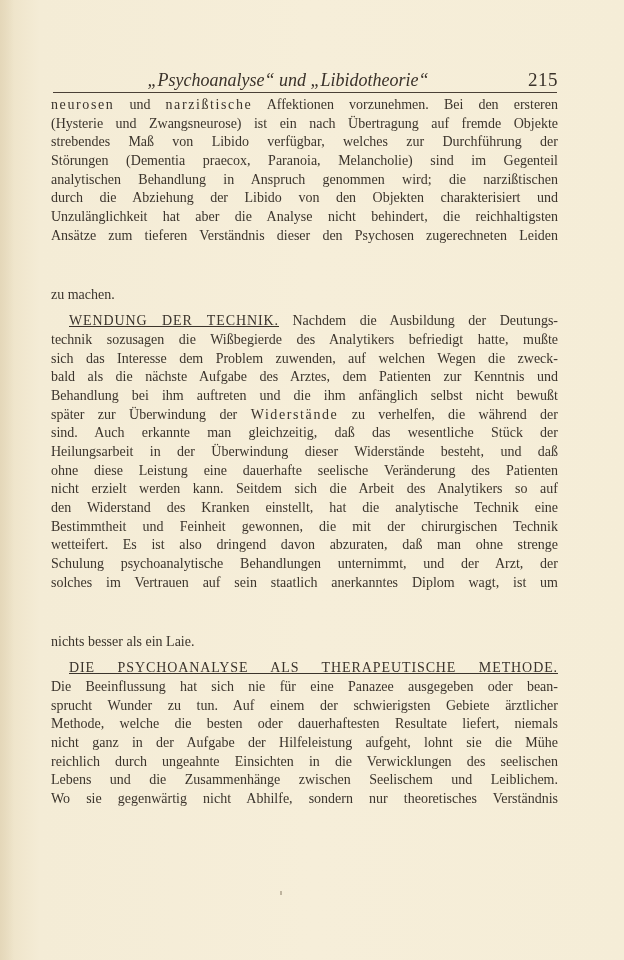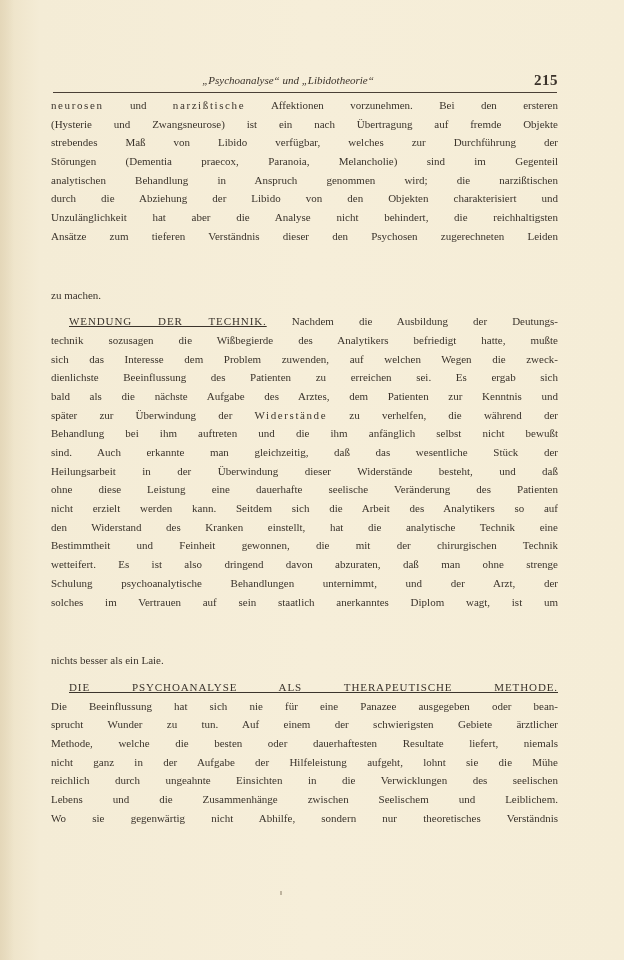--- a/index.html
+++ b/index.html
@@ -33,32 +33,32 @@
       top: 70px;
       width: 505px;
       height: 20px;
     }
     .running-title {
       position: absolute;
       left: 0;
       width: 470px;
       text-align: center;
       font-style: italic;
-      font-size: 11px;
+      font-size: 18px;
       line-height: 20px;
       color: #3a322a;
       top: 0;
     }
     .page-number {
       position: absolute;
       right: 0;
       top: 0;
-      font-size: 15px;
+      font-size: 19px;
       line-height: 20px;
-      font-weight: bold;
+      font-weight: normal;
       letter-spacing: 0.5px;
       color: #3a322a;
     }
     .head-rule {
       position: absolute;
       left: 53px;
       top: 92px;
       width: 504px;
       height: 0;
       border-top: 1.2px solid #4a4036;
@@ -66,21 +66,21 @@
     .text-block {
       position: absolute;
       left: 51px;
       top: 96px;
       width: 507px;
     }
     .line {
       display: block;
       height: 18.7px;
       line-height: 18.7px;
-      font-size: 11px;
+      font-size: 14px;
       white-space: nowrap;
       text-align: justify;
       text-align-last: justify;
       color: #3b342c;
     }
     .line.last {
       text-align-last: left;
       margin-top: 40px;
     }
     .line.indent {
@@ -128,24 +128,23 @@
         <span class="line"><span>durch die Abziehung der Libido von den Objekten charakterisiert und</span></span>
         <span class="line"><span>Unzulänglichkeit hat aber die Analyse nicht behindert, die reichhaltigsten</span></span>
         <span class="line"><span>Ansätze zum tieferen Verständnis dieser den Psychosen zugerechneten Leiden</span></span>
         <span class="line last"><span>zu machen.</span></span>
       </div>
       <div class="gap"></div>
       <div class="paragraph">
         <span class="line indent"><span class="caps">WENDUNG DER TECHNIK.</span><span> Nachdem die Ausbildung der Deutungs-</span></span>
         <span class="line"><span>technik sozusagen die Wißbegierde des Analytikers befriedigt hatte, mußte</span></span>
         <span class="line"><span>sich das Interesse dem Problem zuwenden, auf welchen Wegen die zweck-</span></span>
-        <span class="line"><span>dienlichste Beeinflussung des Patienten zu erreichen sei. Es ergab sich</span></span>
         <span class="line"><span>bald als die nächste Aufgabe des Arztes, dem Patienten zur Kenntnis und</span></span>
+        <span class="line"><span>Behandlung bei ihm auftreten und die ihm anfänglich selbst nicht bewußt</span></span>
         <span class="line"><span>später zur Überwindung der </span><span class="spaced">Widerstände</span><span> zu verhelfen, die während der</span></span>
-        <span class="line"><span>Behandlung bei ihm auftreten und die ihm anfänglich selbst nicht bewußt</span></span>
         <span class="line"><span>sind. Auch erkannte man gleichzeitig, daß das wesentliche Stück der</span></span>
         <span class="line"><span>Heilungsarbeit in der Überwindung dieser Widerstände besteht, und daß</span></span>
         <span class="line"><span>ohne diese Leistung eine dauerhafte seelische Veränderung des Patienten</span></span>
         <span class="line"><span>nicht erzielt werden kann. Seitdem sich die Arbeit des Analytikers so auf</span></span>
         <span class="line"><span>den Widerstand des Kranken einstellt, hat die analytische Technik eine</span></span>
         <span class="line"><span>Bestimmtheit und Feinheit gewonnen, die mit der chirurgischen Technik</span></span>
         <span class="line"><span>wetteifert. Es ist also dringend davon abzuraten, daß man ohne strenge</span></span>
         <span class="line"><span>Schulung psychoanalytische Behandlungen unternimmt, und der Arzt, der</span></span>
         <span class="line"><span>solches im Vertrauen auf sein staatlich anerkanntes Diplom wagt, ist um</span></span>
         <span class="line last"><span>nichts besser als ein Laie.</span></span>

